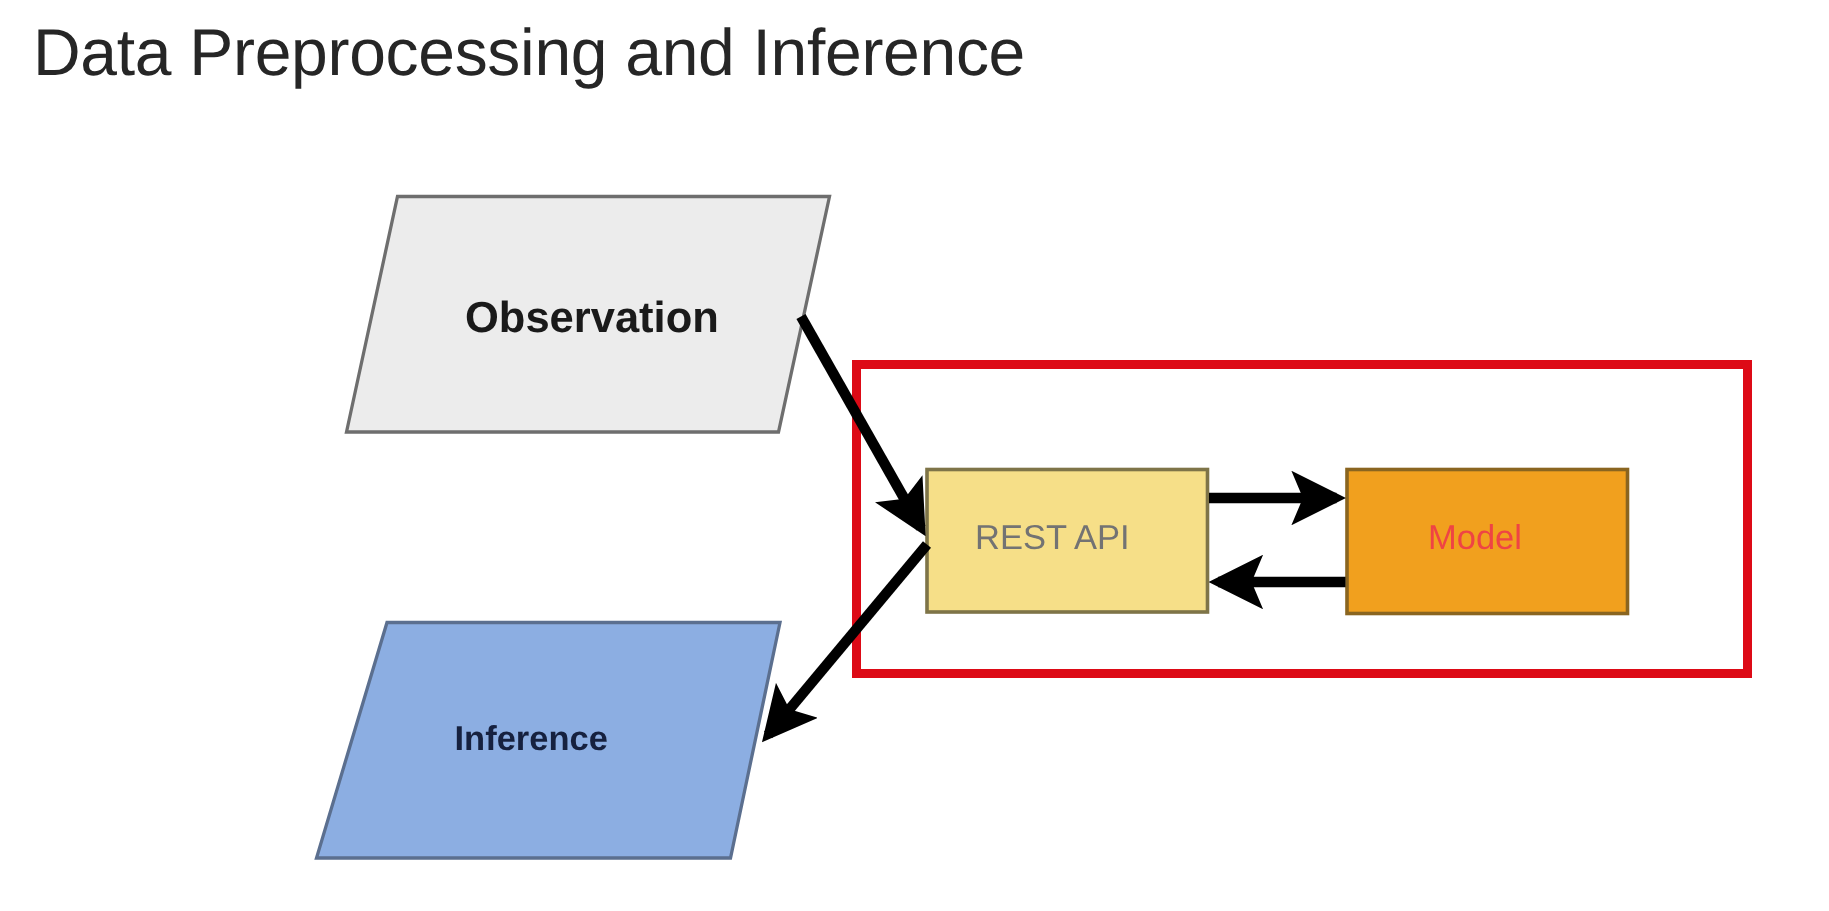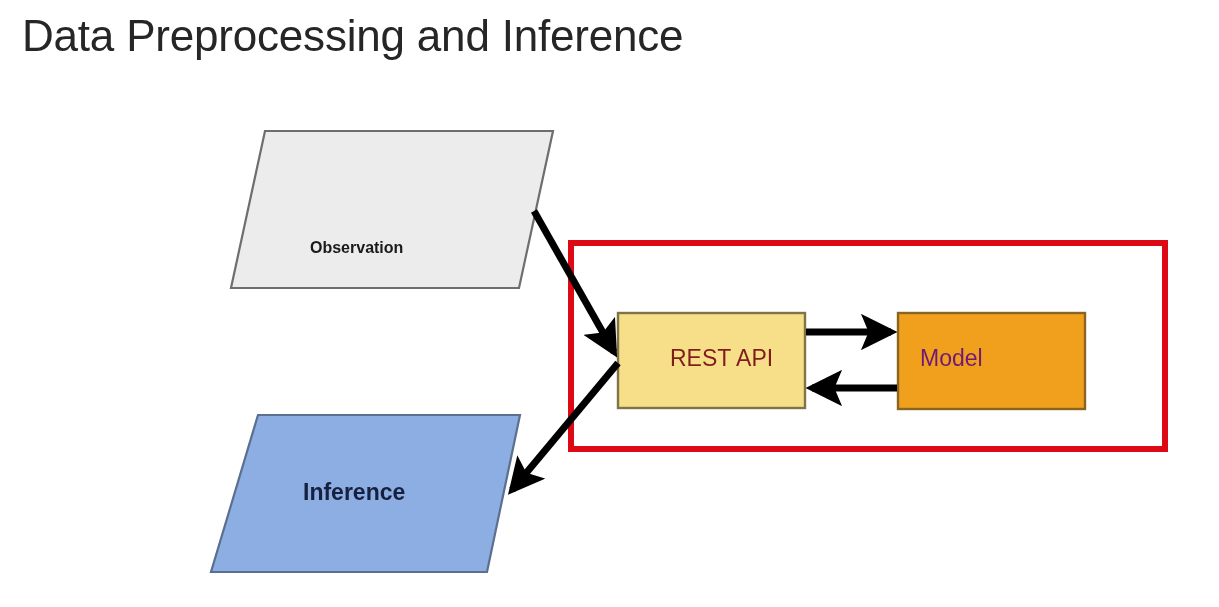--- a/index.html
+++ b/index.html
@@ -40,45 +40,44 @@
   }
   .shape-label {
     position: absolute;
     font-family: "Liberation Sans", sans-serif;
     white-space: nowrap;
     pointer-events: none;
   }
   #label-observation {
     left: 310px;
     top: 196px;
-    font-size: 16px;
+    font-size: 29px;
     font-weight: 700;
     color: #1a1a1a;
-    margin-top: 43px;
   }
   #label-prediction {
     left: 303px;
     top: 479px;
     font-size: 23px;
     font-weight: 700;
     color: #16213f;
   }
   #label-restapi {
-    left: 670px;
+    left: 650px;
     top: 345px;
     font-size: 23px;
     font-weight: 400;
-    color: #7f1d1d;
+    color: #737373;
   }
   #label-model {
-    left: 920px;
+    left: 952px;
     top: 345px;
     font-size: 23px;
     font-weight: 400;
-    color: #701a75;
+    color: #ef4444;
   }
 </style>
 </head>
 <body>
 
 <div id="slide">
 
   <div id="slide-title">Data Preprocessing and Inference</div>
 
   <svg id="diagram" viewBox="0 0 1219 607" xmlns="http://www.w3.org/2000/svg">

